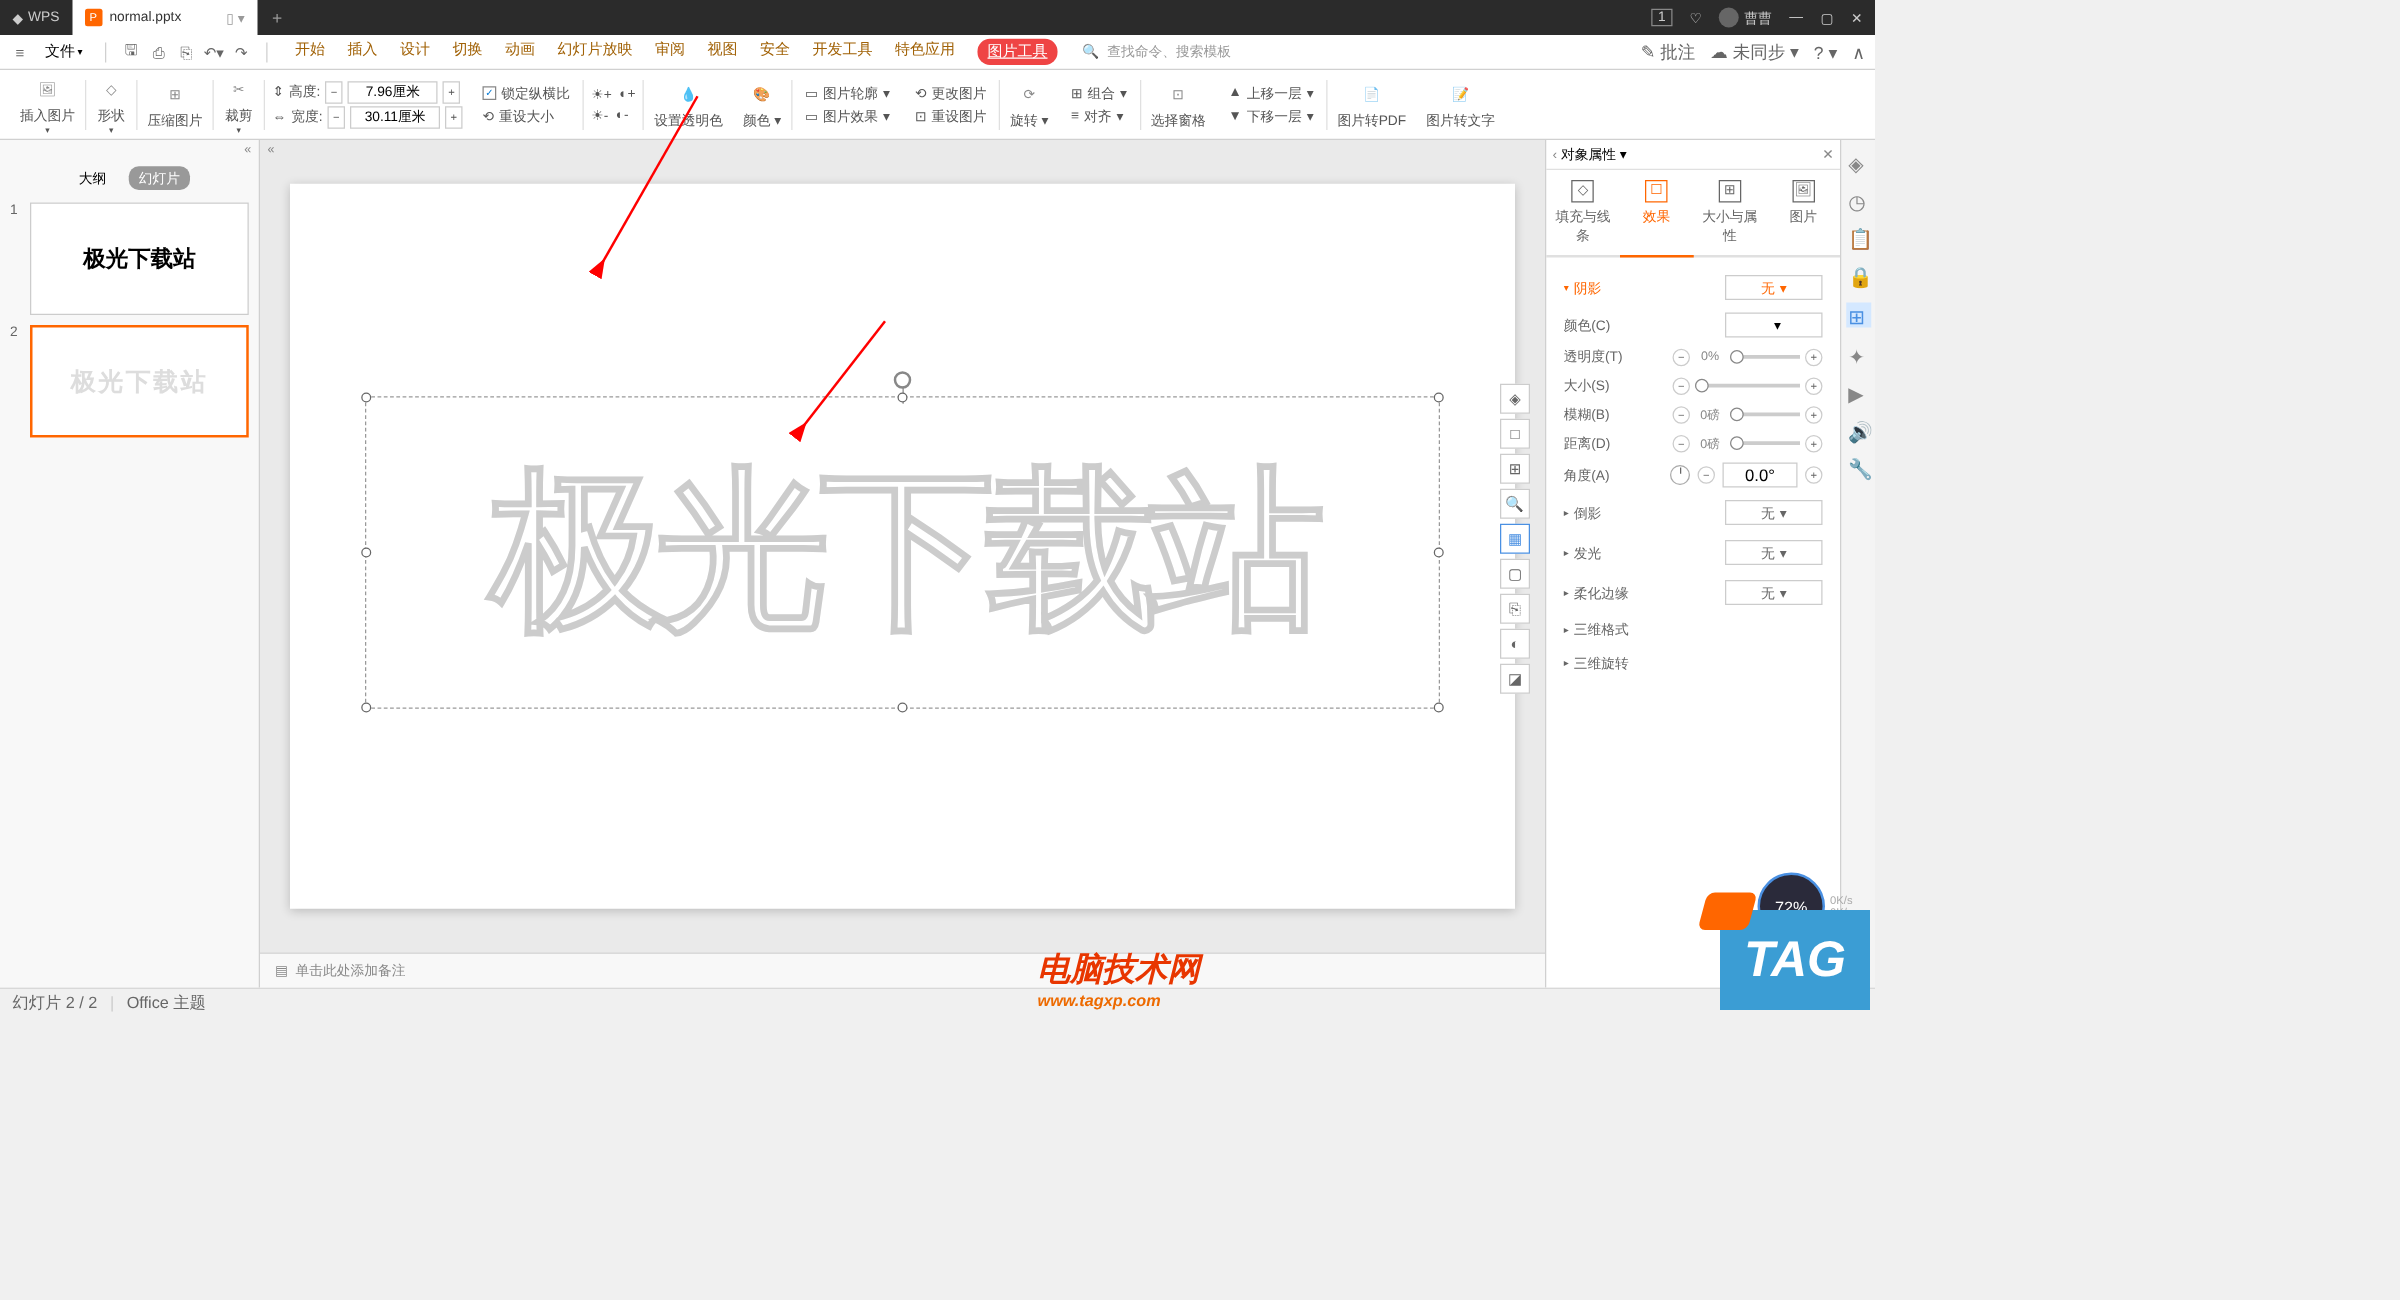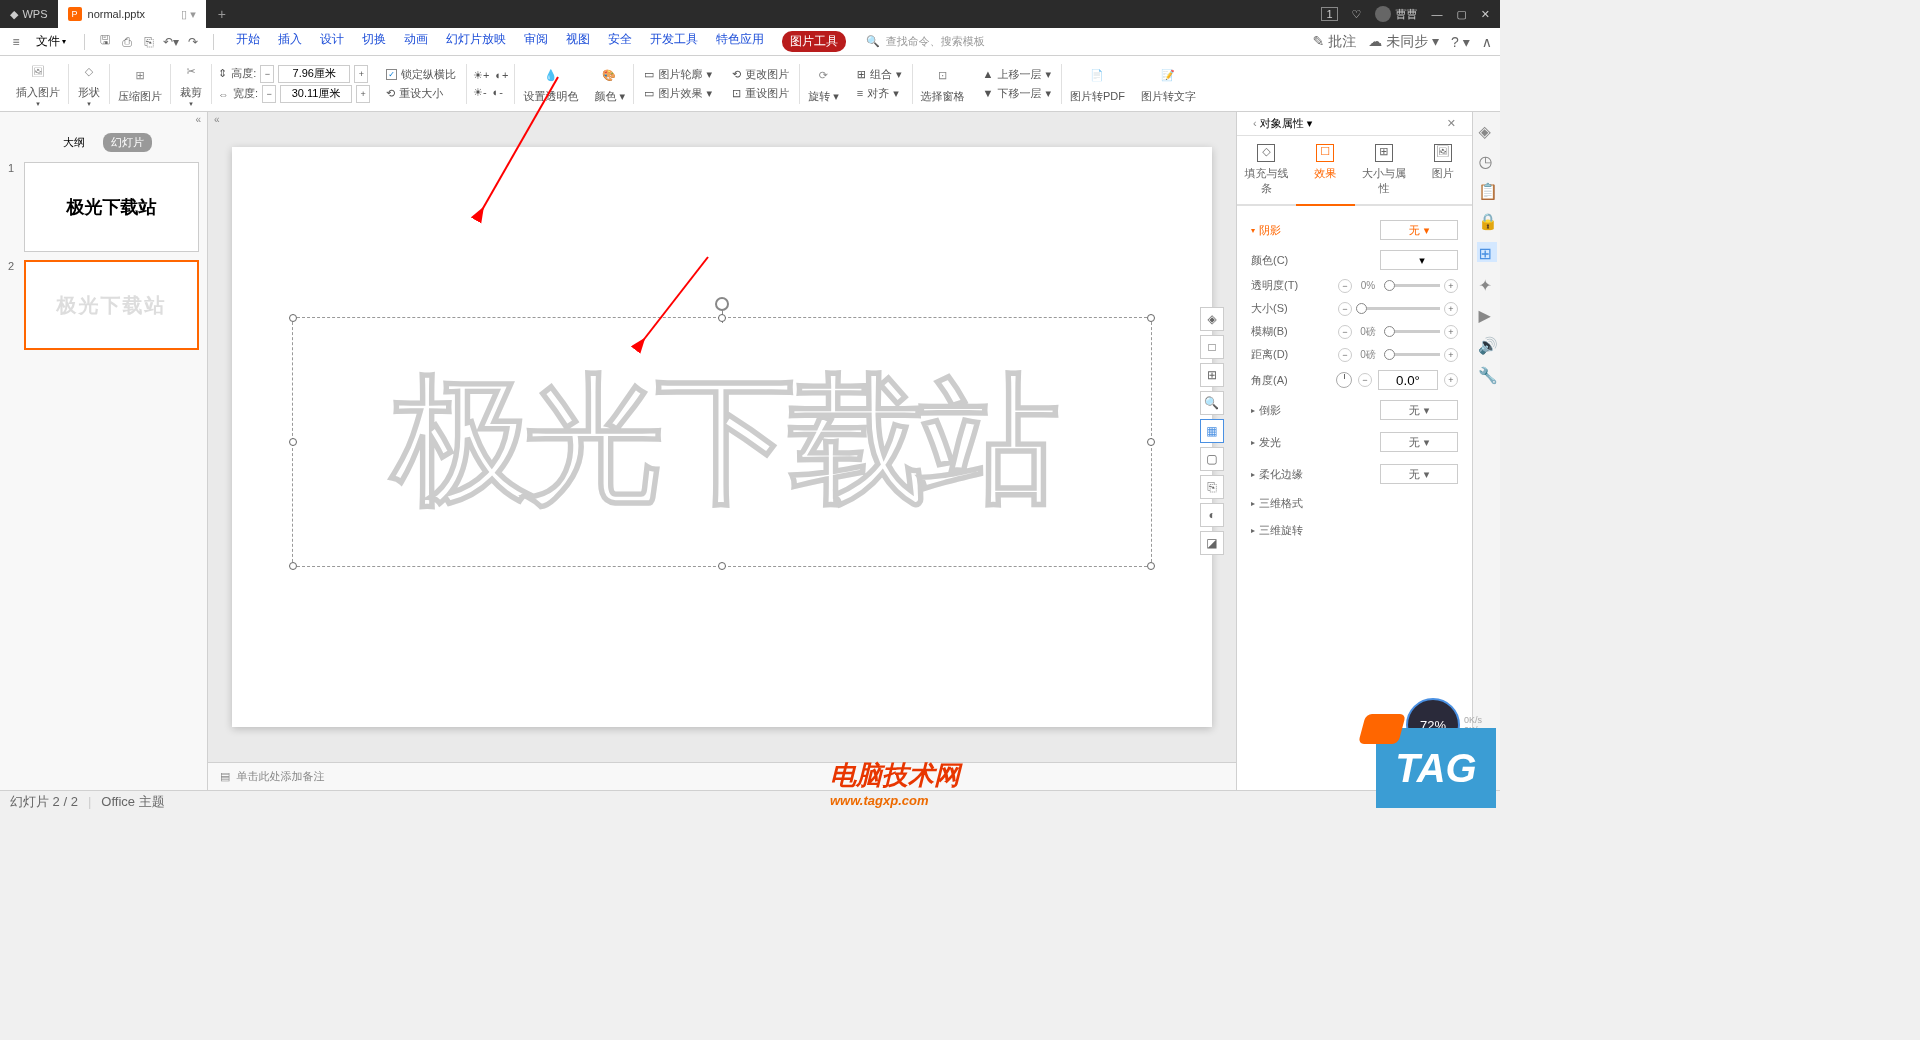--- a/index.html
+++ b/index.html
@@ -14,22 +14,22 @@
 .titlebar .right { margin-left: auto; display: flex; align-items: center; gap: 14px; padding-right: 10px; }
 .titlebar .right span { font-size: 11px; }
 
 
 .menubar { height: 28px; background: #fff; border-bottom: 1px solid #d0d0d0; display: flex; align-items: center; font-size: 12px; padding: 0 8px; }
 .menubar .menu-left { display: flex; align-items: center; gap: 6px; }
 .menubar .file-btn { display: flex; align-items: center; gap: 2px; padding: 2px 6px; }
 .menubar .sep { width: 1px; height: 16px; background: #d0d0d0; margin: 0 6px; }
 .menubar .qat-icon { width: 16px; height: 16px; color: #666; display: flex; align-items: center; justify-content: center; }
 .menubar .tabs { display: flex; gap: 18px; margin-left: 16px; }
-.menubar .tabs span { color: #1d4ed8; cursor: pointer; }
-.menubar .tabs .active { background: #b91c1c; color: #fff; padding: 2px 8px; border-radius: 10px; }
+.menubar .tabs span { color: #a16207; cursor: pointer; }
+.menubar .tabs .active { background: #ef4444; color: #fff; padding: 2px 8px; border-radius: 10px; text-decoration: underline; }
 .menubar .search { display: flex; align-items: center; gap: 6px; margin-left: 20px; color: #999; font-size: 11px; }
 .menubar .menu-right { margin-left: auto; display: flex; align-items: center; gap: 12px; color: #666; font-size: 14px; }
 
 
 .ribbon { height: 56px; background: #fff; border-bottom: 1px solid #d0d0d0; display: flex; align-items: center; padding: 0 8px; font-size: 11px; color: #555; }
 .ribbon .group { display: flex; flex-direction: column; align-items: center; justify-content: center; padding: 0 8px; height: 100%; }
 .ribbon .vsep { width: 1px; height: 40px; background: #e0e0e0; }
 .ribbon .big-icon { width: 24px; height: 24px; color: #888; display: flex; align-items: center; justify-content: center; margin-bottom: 2px; }
 .ribbon .dim-row { display: flex; align-items: center; gap: 4px; }
 .ribbon .dim-input { width: 72px; height: 18px; border: 1px solid #ccc; text-align: center; font-size: 11px; }
@@ -68,21 +68,21 @@
 .float-tools .ft.active { border-color: #4a90e2; color: #4a90e2; }
 
 
 .arrow { position: absolute; pointer-events: none; }
 
 
 .notes { height: 28px; border-top: 1px solid #d0d0d0; background: #f8f8f8; display: flex; align-items: center; padding: 0 12px; font-size: 11px; color: #888; gap: 6px; }
 
 
 .prop-panel { width: 236px; background: #fff; border-left: 1px solid #d0d0d0; display: flex; flex-direction: column; font-size: 11px; }
-.prop-panel .prop-header { display: flex; align-items: center; justify-content: space-between; padding: 4px 16px; border-bottom: 1px solid #e0e0e0; gap: 28px; }
+.prop-panel .prop-header { display: flex; align-items: center; justify-content: space-between; padding: 4px 5px; border-bottom: 1px solid #e0e0e0; gap: 28px; }
 .prop-panel .prop-header .collapse { color: #888; }
 .prop-panel .prop-tabs { display: flex; border-bottom: 2px solid #e0e0e0; }
 .prop-panel .prop-tabs .pt { flex: 1; text-align: center; padding: 8px 2px; color: #666; display: flex; flex-direction: column; align-items: center; gap: 4px; }
 .prop-panel .prop-tabs .pt.active { color: #ff6600; border-bottom: 2px solid #ff6600; margin-bottom: -2px; }
 .prop-panel .prop-tabs .pt-icon { width: 18px; height: 18px; border: 1px solid currentColor; }
 .prop-panel .section { padding: 8px 14px; }
 .prop-panel .sec-title { color: #ff6600; padding: 6px 0; display: flex; align-items: center; gap: 4px; }
 .prop-panel .sec-title.collapsed { color: #666; }
 .prop-panel .sec-title .tri { font-size: 8px; }
 .prop-panel .row { display: flex; align-items: center; justify-content: space-between; padding: 4px 0; }

